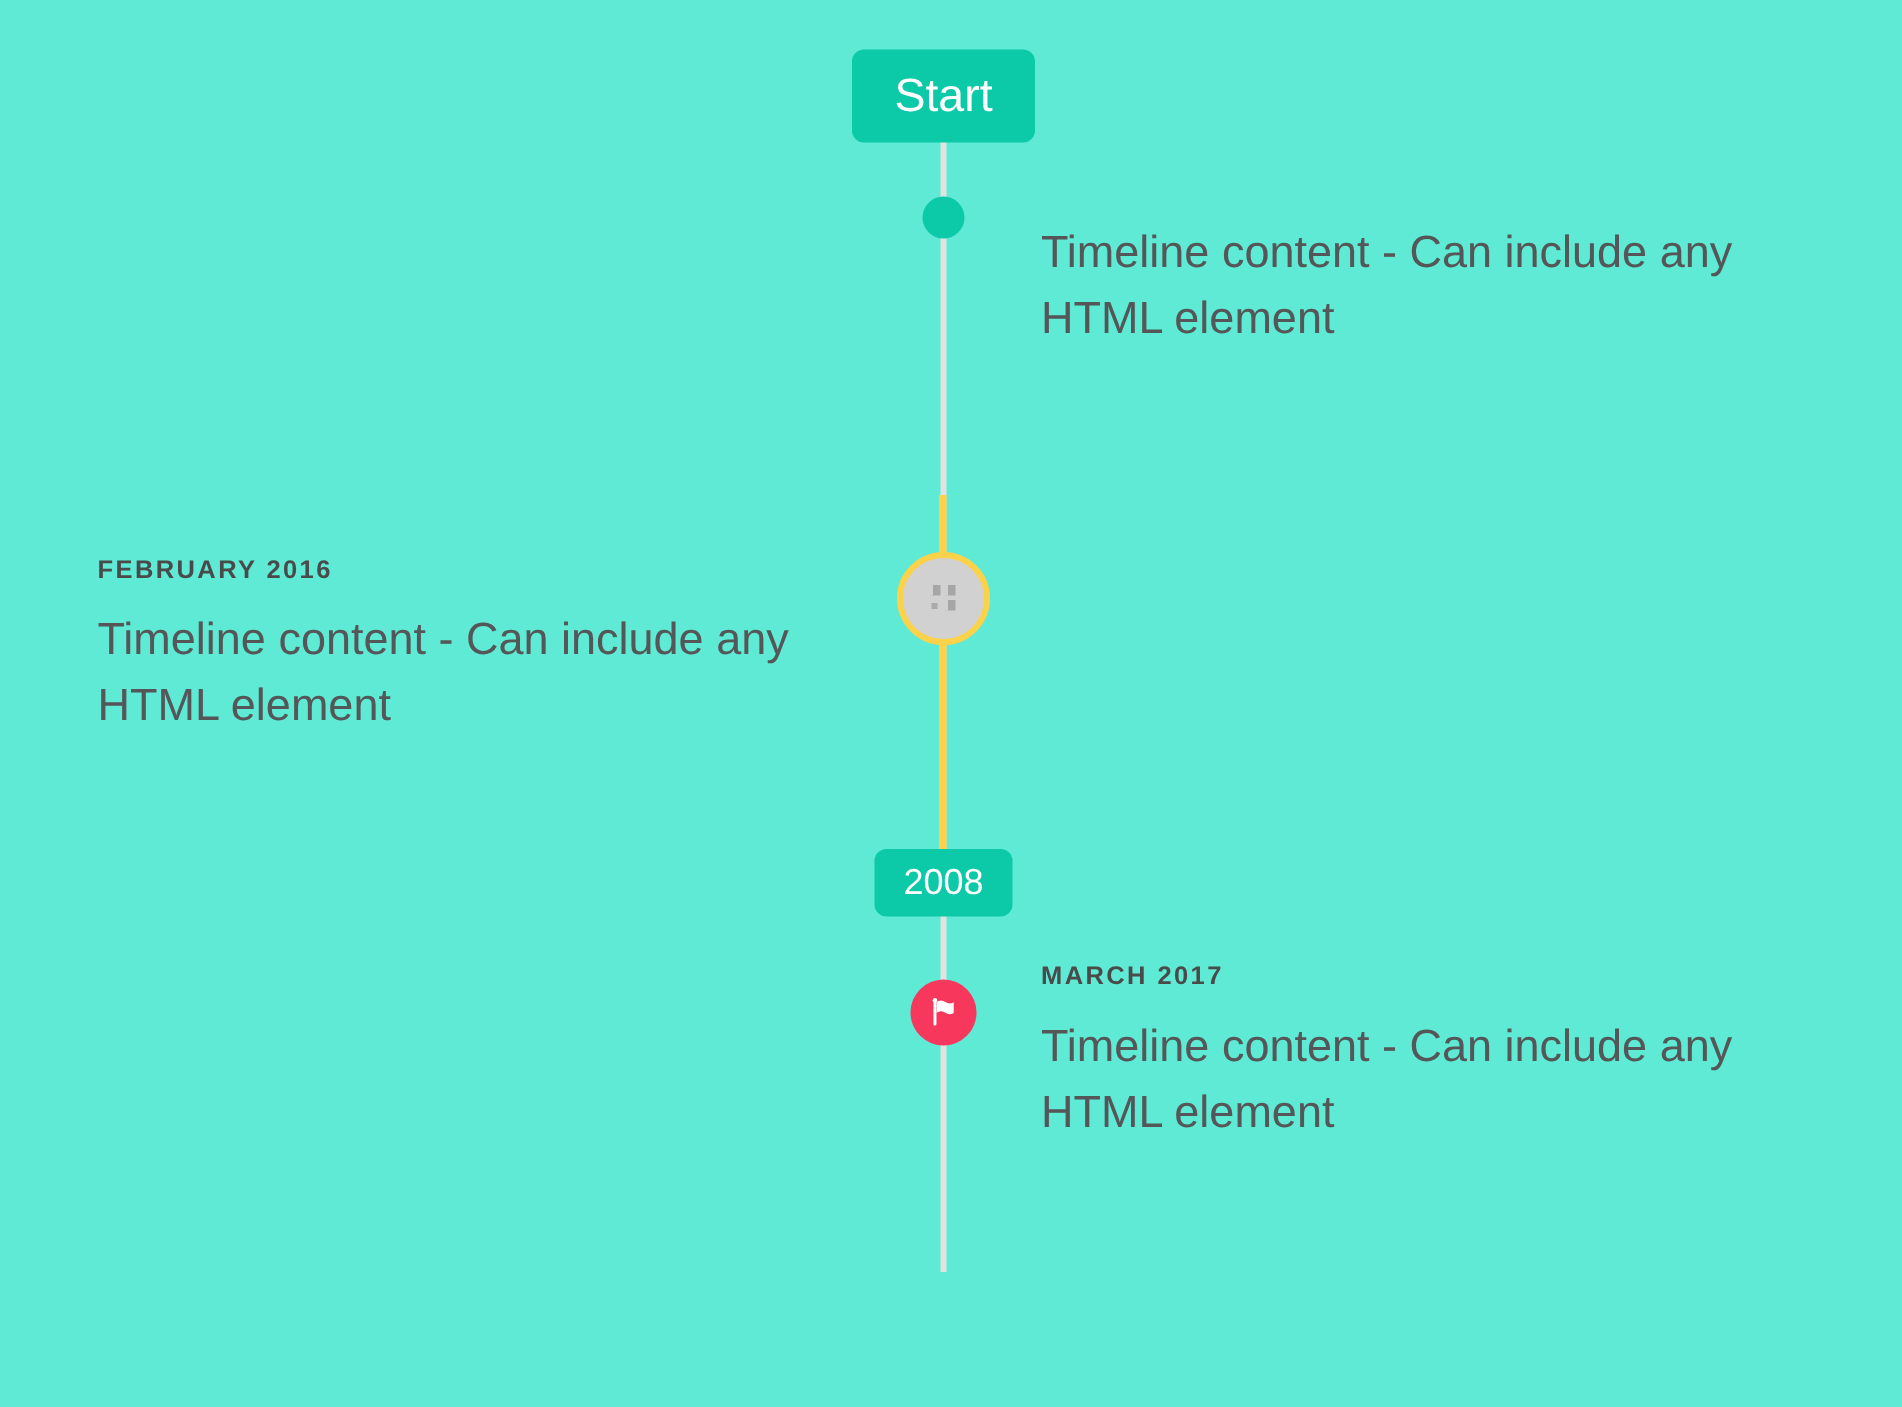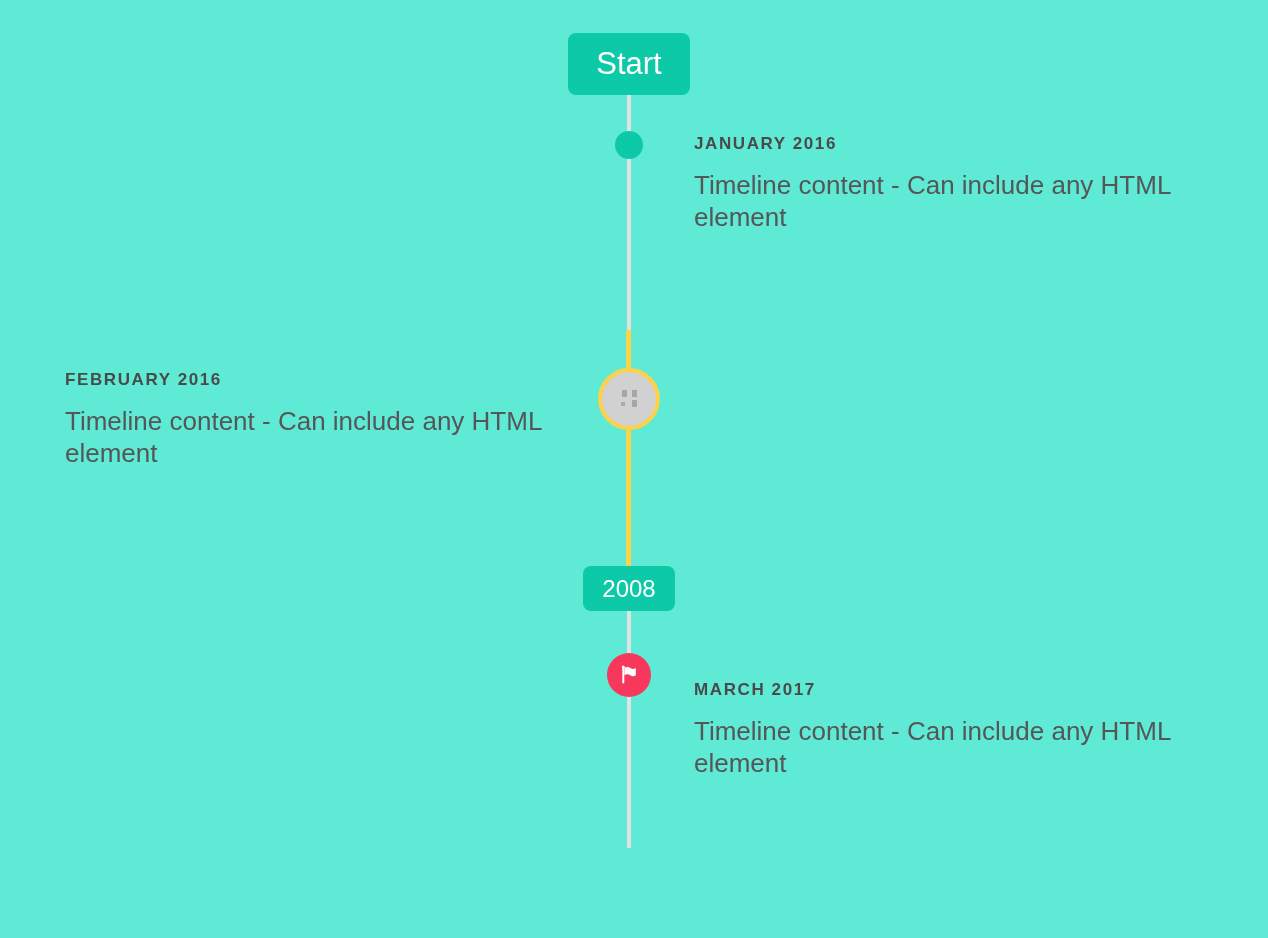--- a/index.html
+++ b/index.html
@@ -77,51 +77,50 @@
   }
   .img-ph i { display:block; background:#a6a6a6; border-left:2px solid #d1d1d1; }
   .img-ph i.dot { width:4px; height:4px; border:none; background:#ababab; align-self:center; justify-self:center; }
 
   
   .event { position:absolute; width:500px; }
   .event-right { left:694px; text-align:left; }
   .event-left  { right:703px; text-align:left; }
   .event-jan { top:133px; }
   .event-feb { top:369px; }
-  .event-mar { top:679px; }
+  .event-mar { top:640px; }
 
   .event-date {
     font-size:17px;
     font-weight:700;
     letter-spacing:1.6px;
     line-height:22px;
     color:#4a4a4a;
   }
   .event-body {
     margin-top:14px;
-    font-size:26px;
-    line-height:32px;
+    font-size:30px;
+    line-height:44px;
     color:#555658;
   }
 </style>
 </head>
 <body>
 
 <div class="stage">
 
   <div class="line"></div>
   <div class="line-highlight"></div>
 
   <div class="badge badge-start">
     <span>Start</span>
   </div>
 
   <div class="marker-dot"></div>
   <div class="event event-right event-jan">
-    <div class="event-date">JANUARY 2016</div>
     <div class="event-body">Timeline content - Can include any HTML element</div>
   </div>
 
   <div class="event event-left event-feb">
     <div class="event-date">FEBRUARY 2016</div>
     <div class="event-body">Timeline content - Can include any HTML element</div>
   </div>
   <div class="marker-image">
     <span class="img-ph">
       <i></i>

